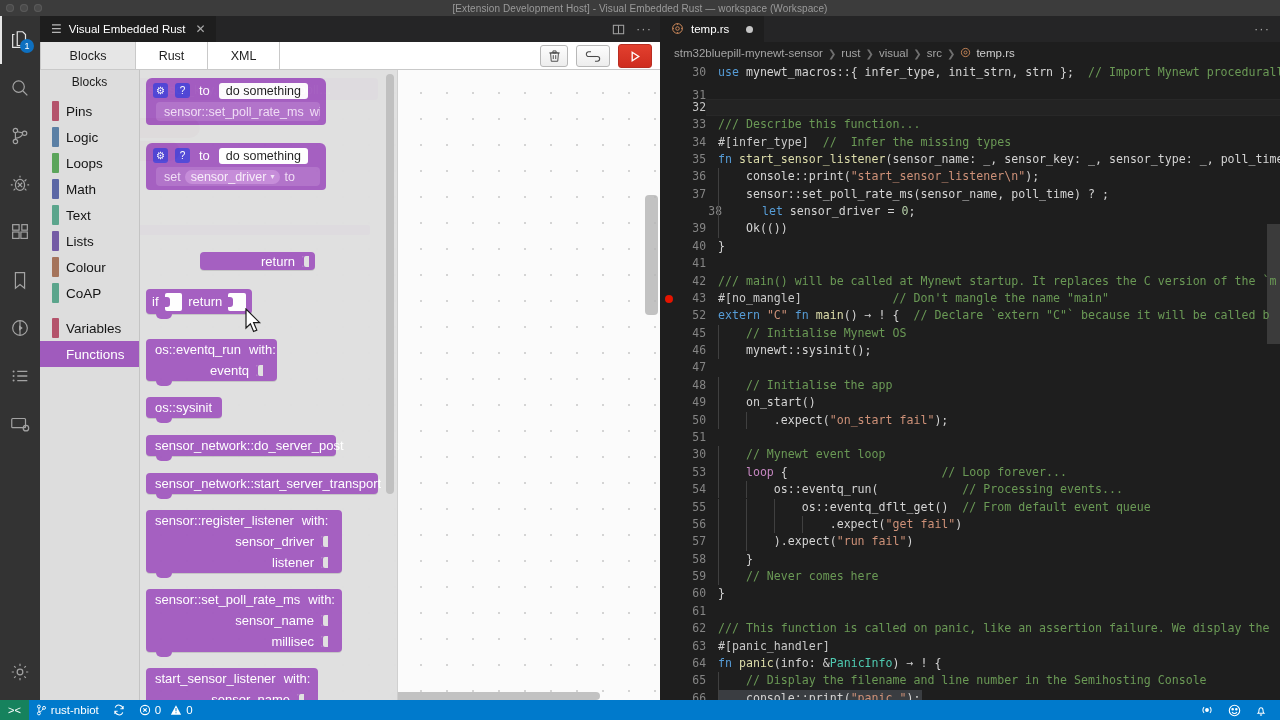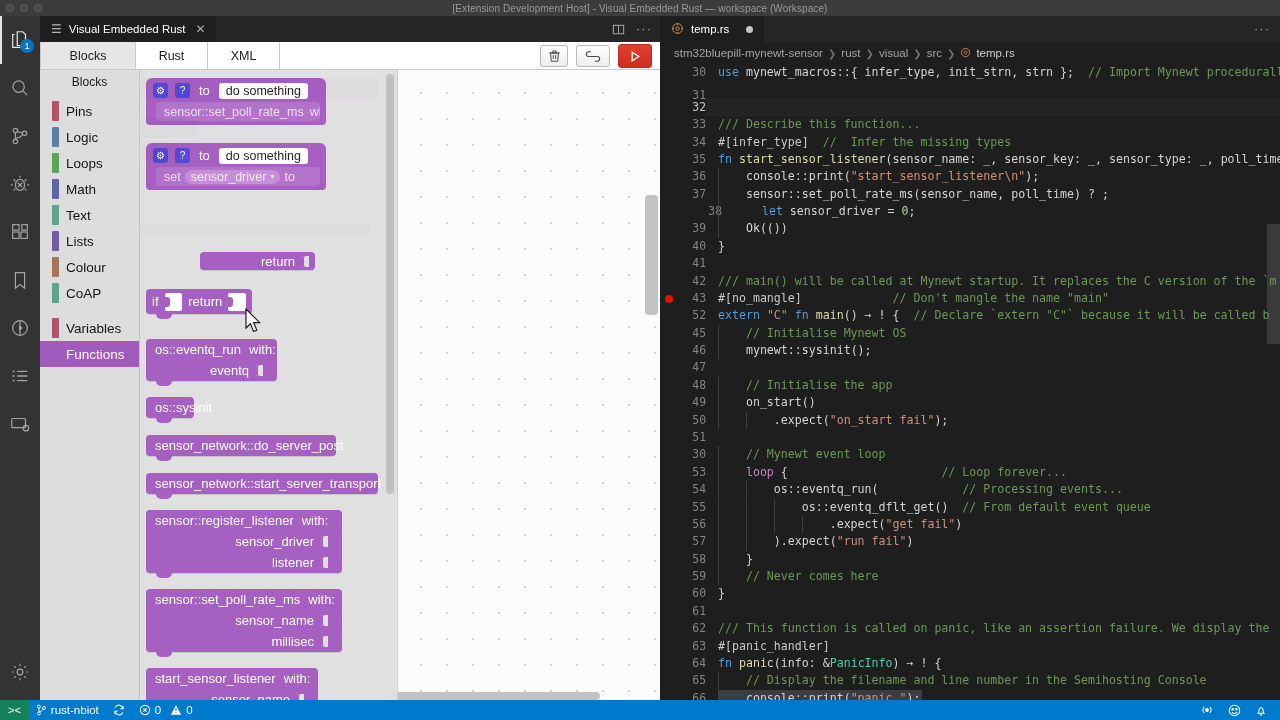--- a/index.html
+++ b/index.html
@@ -582,21 +582,21 @@
               <span>os::eventq_run</span>
               <span style="padding-left:8px;">with:</span>
             </div>
             <div class="row right">
               <span>eventq</span>
               <span class="plugout"></span>
             </div>
             <span class="notch-bot"></span>
           </div>
 
-          <div class="fblock" style="left:6px; top:327px; width:48px;">
+          <div class="fblock" style="left:6px; top:327px; width:76px;">
             <div class="row">
               <span>os::sysinit</span>
             </div>
             <span class="notch-bot"></span>
           </div>
 
           <div class="fblock" style="left:6px; top:403px; width:232px;">
             <div class="row">
               <span>sensor_network::start_server_transport</span>
             </div>

